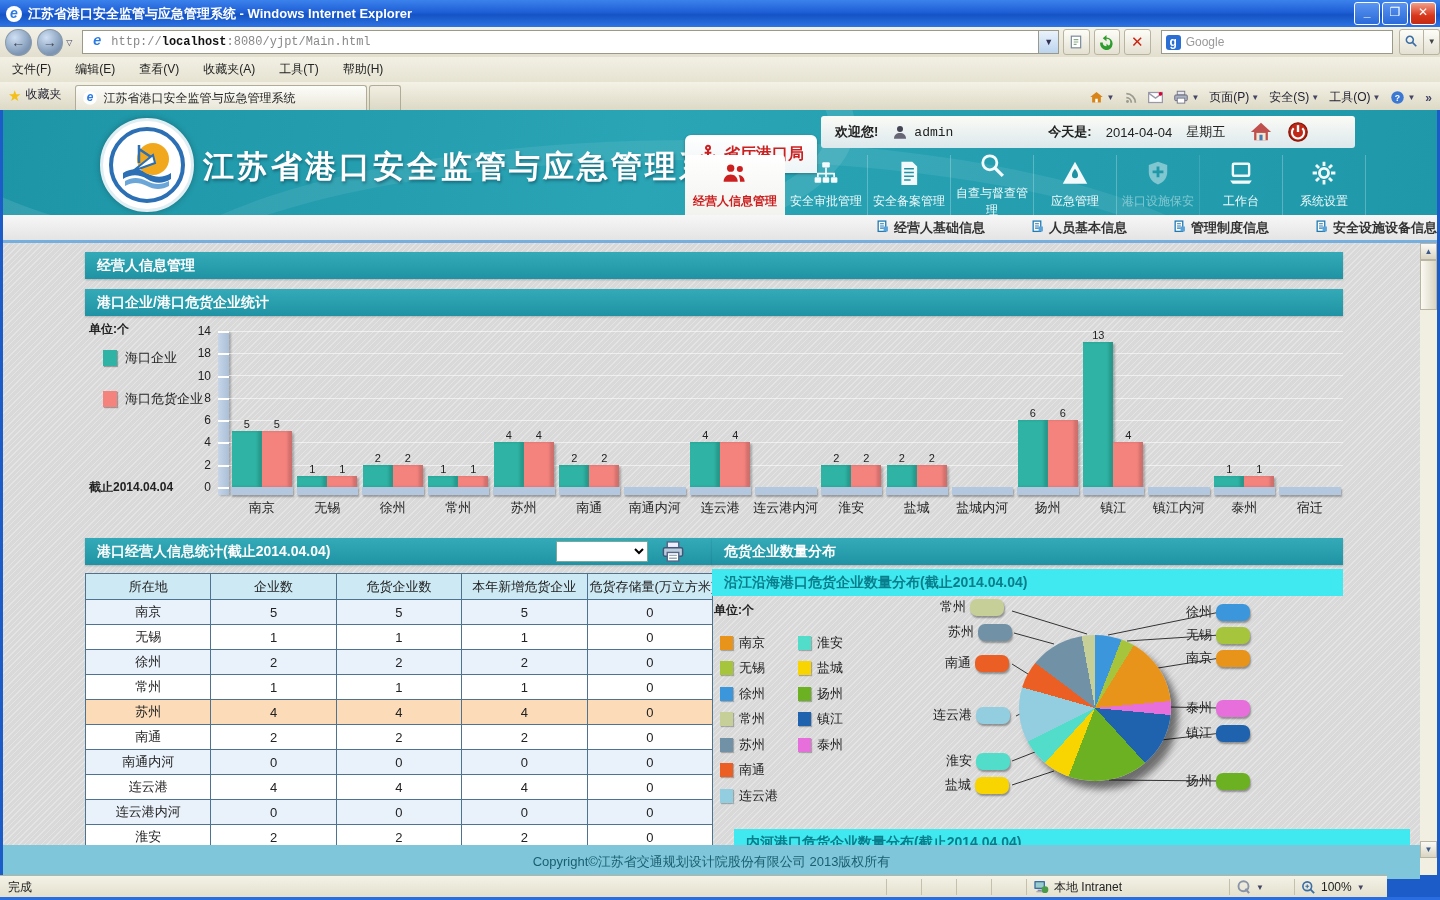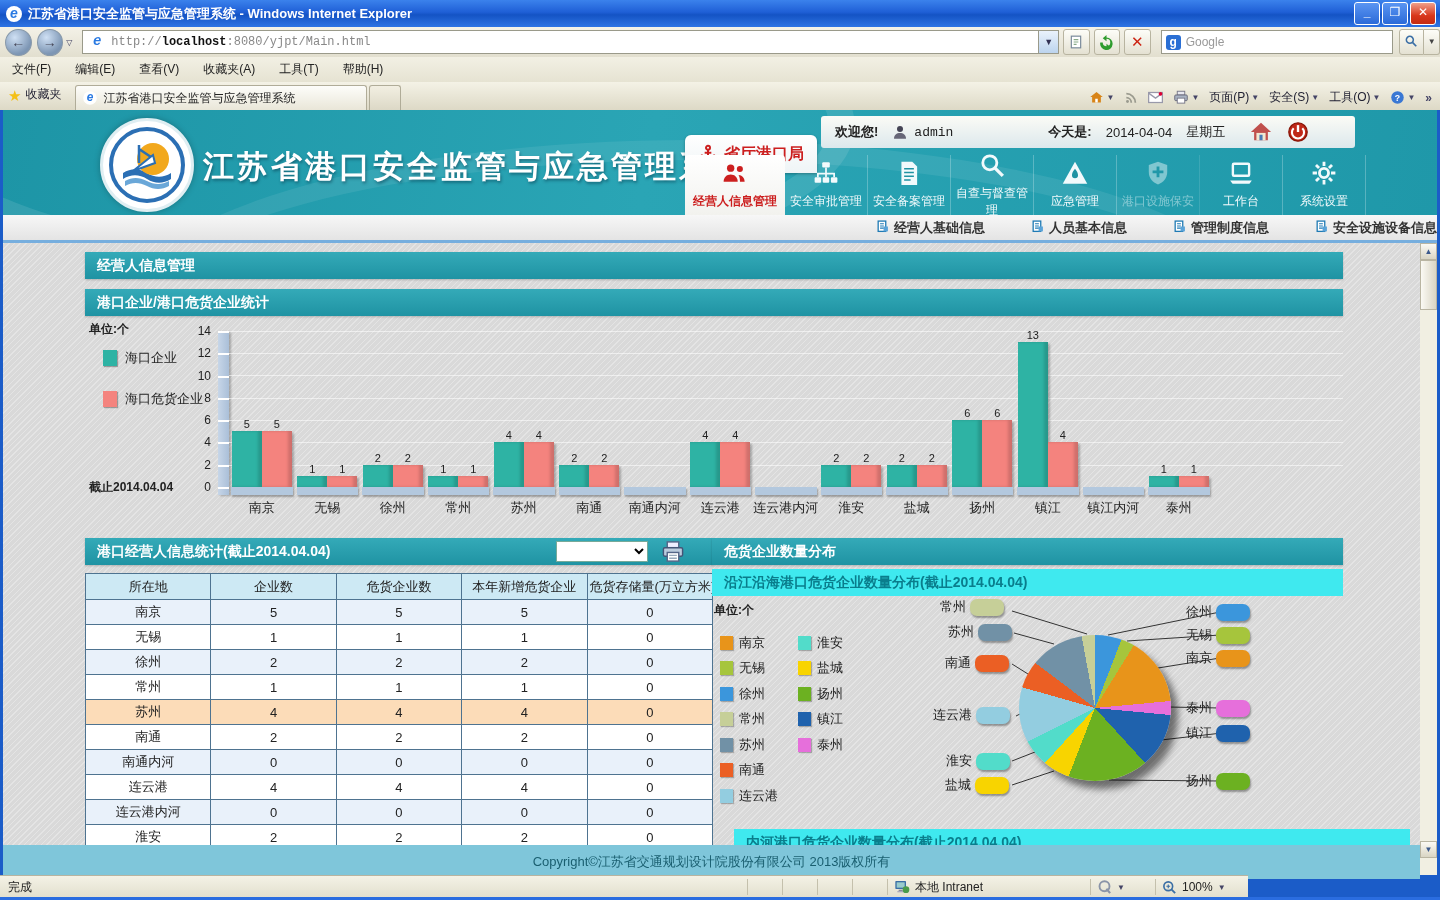--- a/index.html
+++ b/index.html
@@ -161,21 +161,21 @@
   
   #footer{position:absolute;left:3px;top:845px;width:1417px;height:34px;background:#7fc6da;
     color:#1a5f70;font-size:13px;display:flex;align-items:center;justify-content:center;}
   
   #scrollbar{position:absolute;left:1420px;top:243px;width:17px;height:632px;background:#f1efe2;}
   .sb-btn{position:absolute;left:0;width:17px;height:17px;border:1px solid #b9b5a2;box-sizing:border-box;
     background:linear-gradient(#fbfaf4,#d9d5c4);color:#3c5a8c;font-size:8px;text-align:center;line-height:15px;}
   #sb-thumb{position:absolute;left:0;top:17px;width:17px;height:50px;border:1px solid #b9b5a2;box-sizing:border-box;
     background:linear-gradient(90deg,#fbfaf4,#d9d5c4);}
   
-  #statusbar{position:absolute;left:0;top:875px;width:1248px;height:22px;
+  #statusbar{position:absolute;left:0;top:875px;width:1387px;height:22px;
     background:linear-gradient(#f4f2e6,#e2dfcd);border-top:1px solid #b8b4a0;
     display:flex;align-items:center;font-size:12px;color:#222;}
   #statusbar .fill{flex:1;}
   .seg{height:16px;border-left:1px solid #c4c0ac;margin-left:6px;padding-left:6px;display:flex;align-items:center;gap:5px;}
   .seg.empty{width:28px;padding:0;}
   #blue-border{position:absolute;left:0;top:897px;width:1440px;height:3px;background:#2a6de0;}
 </style>
 </head>
 <body>
 
@@ -458,21 +458,21 @@
         <span class="sw" id="leg-sw-0" style="background: rgb(46, 179, 164);"></span>
         <span id="leg-lb-0">海口企业</span>
       </div>
     <div class="bc-leg" style="top:44px;margin-top:25px;">
         <span class="sw" id="leg-sw-1" style="background: rgb(244, 131, 126);"></span>
         <span id="leg-lb-1">海口危货企业</span>
       </div>
     <div id="bc-asof">截止2014.04.04</div>
     <div id="bc-yaxis">
         <div style="top: 0px;">14</div>
-        <div style="top: 22.2857px;">12</div>
+        <div style="top: 22.2857px;">18</div>
         <div style="top: 44.5714px;">10</div>
         <div style="top: 66.8571px;">8</div>
         <div style="top: 89.1429px;">6</div>
         <div style="top: 111.429px;">4</div>
         <div style="top: 133.714px;">2</div>
         <div style="top: 156px;">0</div>
       </div>
     <div id="bc-axiscol"></div>
     <div id="bc-plot">
         <div class="bar-group">
@@ -612,20 +612,28 @@
             <div class="bcol">
               <span class="bval">2</span>
               <div class="bar" style="height: 22.2857px; background: rgb(244, 131, 126);"></div>
             </div>
           </div>
           <div class="plinth"></div>
           <div class="bcat">盐城</div>
         </div>
         <div class="bar-group">
           <div class="bars">
+            <div class="bcol"></div>
+            <div class="bcol"></div>
+          </div>
+          <div class="plinth"></div>
+          <div class="bcat">盐城内河</div>
+        </div>
+        <div class="bar-group">
+          <div class="bars">
             <div class="bcol">
               <span class="bval">6</span>
               <div class="bar" style="height: 66.8571px; background: rgb(46, 179, 164);"></div>
             </div>
             <div class="bcol">
               <span class="bval">6</span>
               <div class="bar" style="height: 66.8571px; background: rgb(244, 131, 126);"></div>
             </div>
           </div>
           <div class="plinth"></div>
@@ -659,20 +667,28 @@
               <span class="bval">1</span>
               <div class="bar" style="height: 11.1429px; background: rgb(46, 179, 164);"></div>
             </div>
             <div class="bcol">
               <span class="bval">1</span>
               <div class="bar" style="height: 11.1429px; background: rgb(244, 131, 126);"></div>
             </div>
           </div>
           <div class="plinth"></div>
           <div class="bcat">泰州</div>
+        </div>
+        <div class="bar-group">
+          <div class="bars">
+            <div class="bcol"></div>
+            <div class="bcol"></div>
+          </div>
+          <div class="plinth"></div>
+          <div class="bcat">宿迁</div>
         </div>
       </div>
   </div>
 
   <div id="table-panel">
     <div class="teal-bar"><span>港口经营人信息统计(截止2014.04.04)</span></div>
     <select id="tbl-filter"><option></option></select>
     <span id="tbl-print">
         <svg class="ic" width="24" height="23" viewBox="0 0 24 24">
           <rect x="6" y="2" width="12" height="6" fill="#eef" stroke="#568" stroke-width="1.5"></rect>

